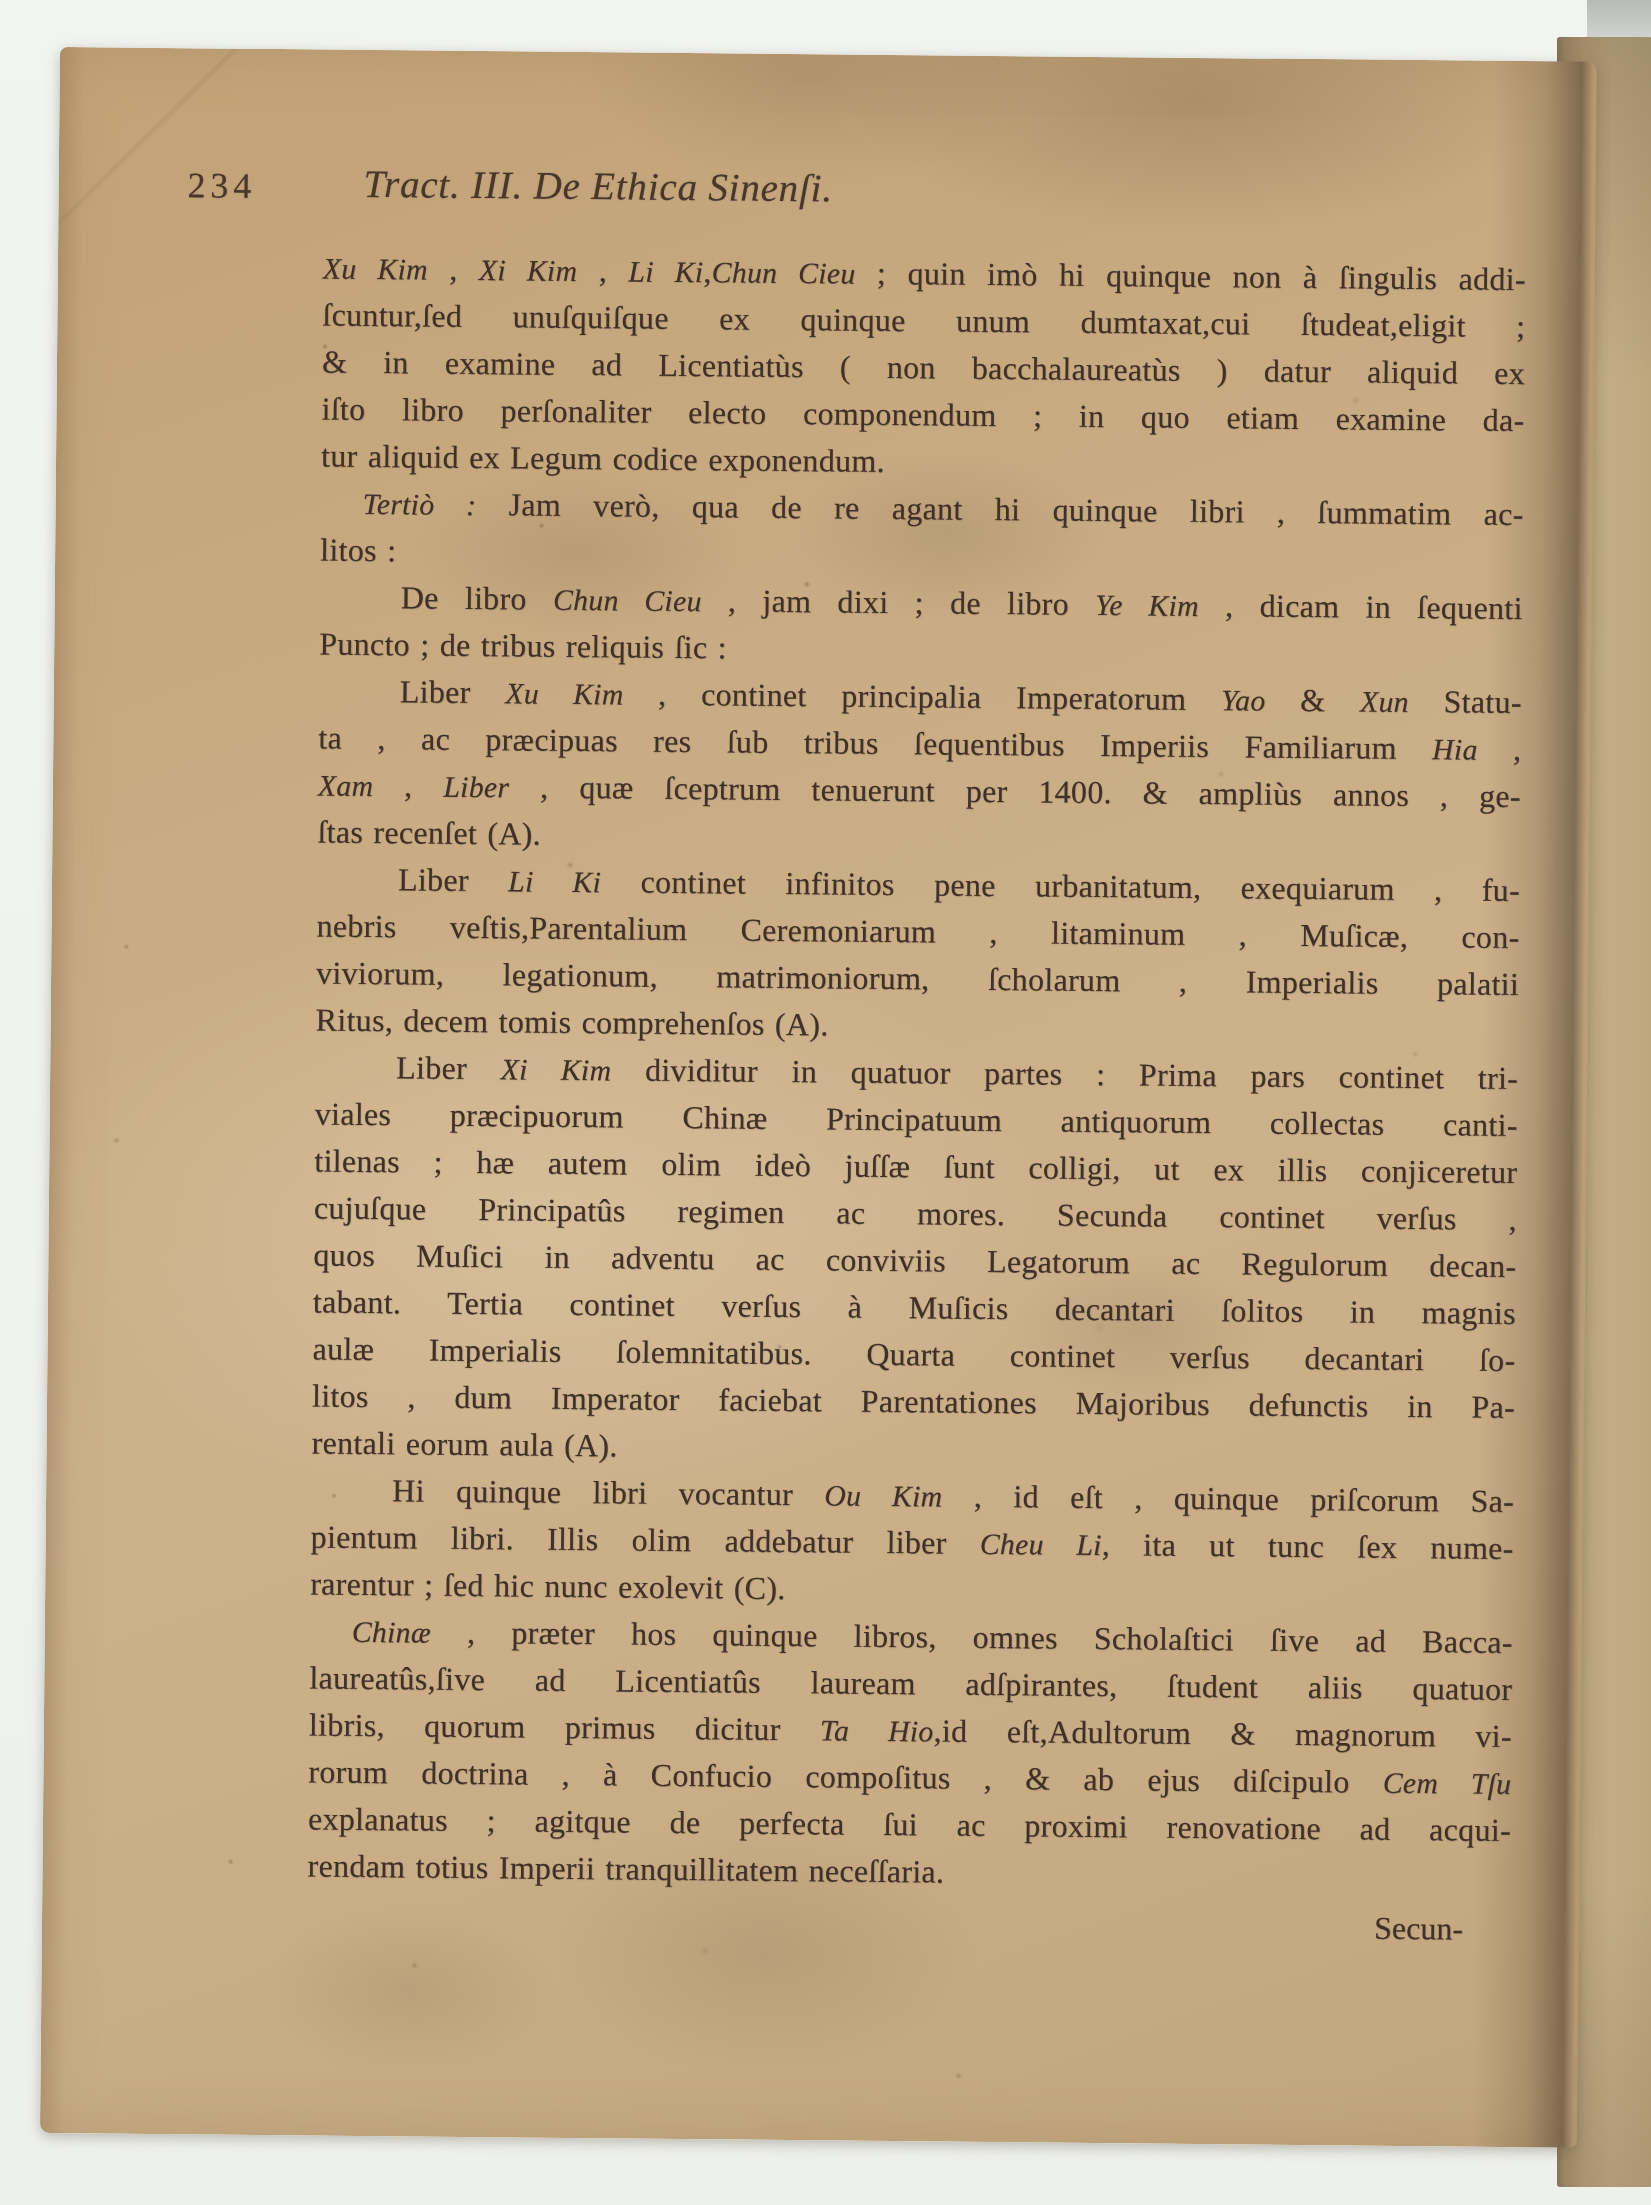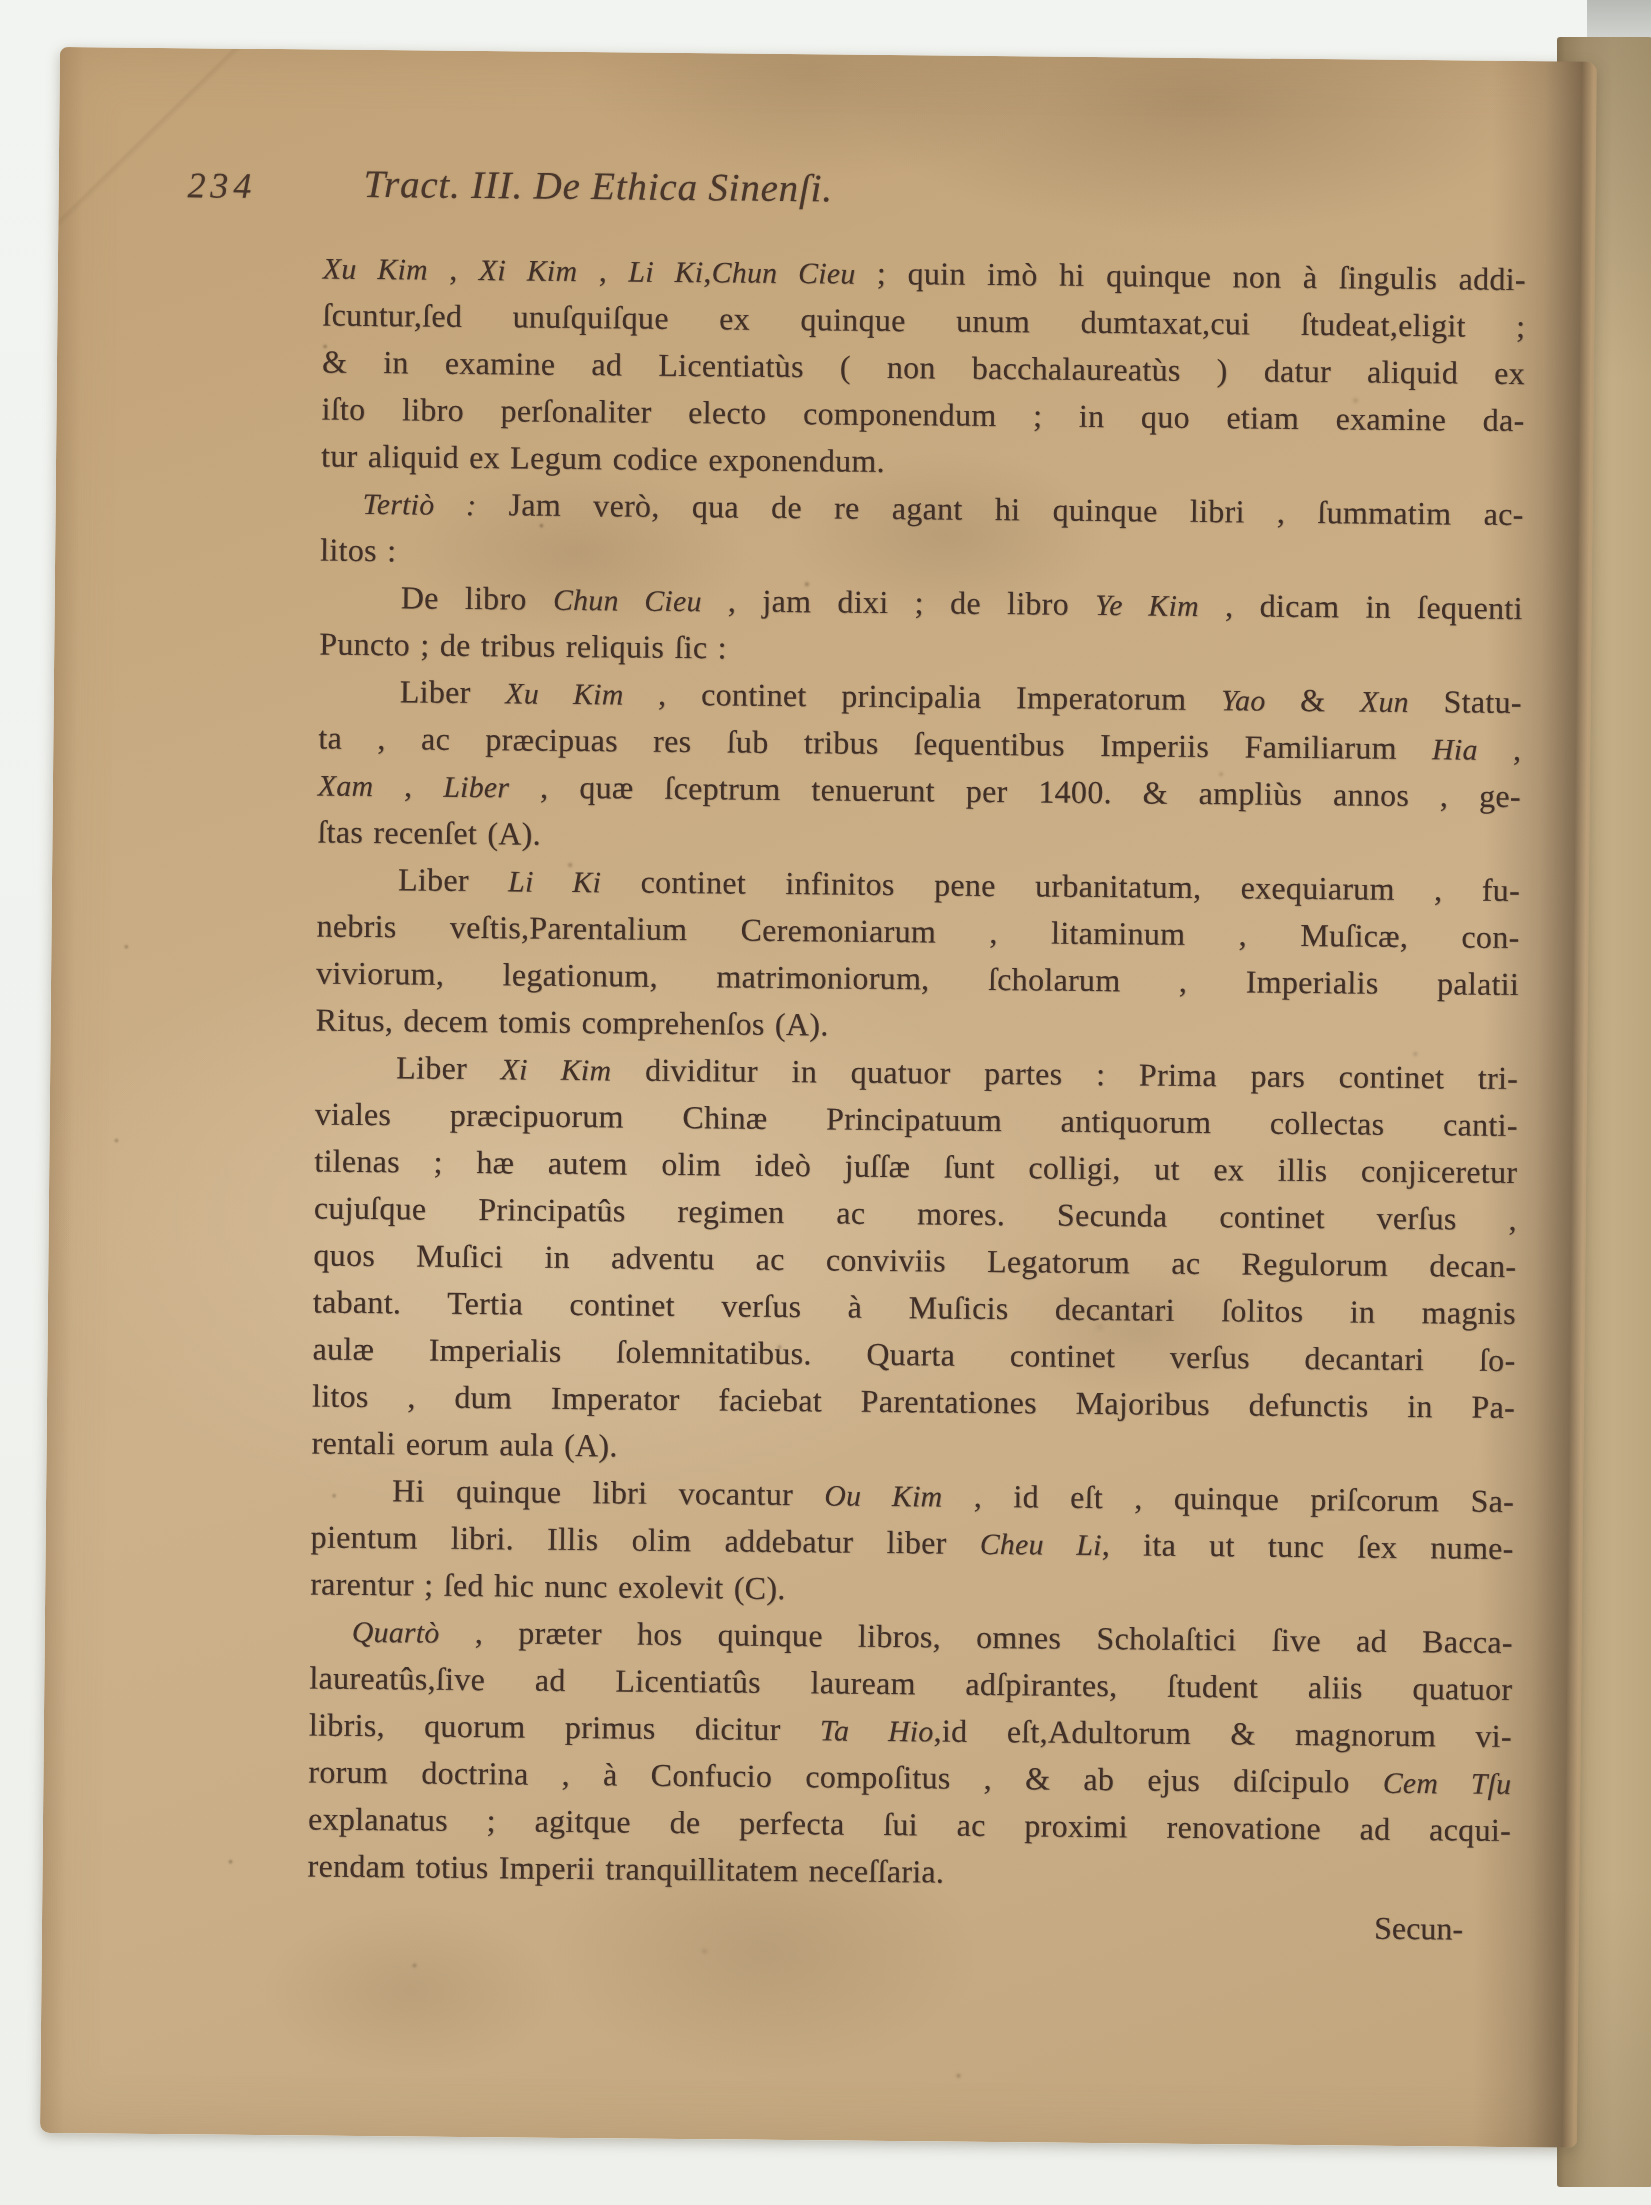--- a/index.html
+++ b/index.html
@@ -62,21 +62,21 @@
       186px 1811px 1.6px rgba(92,72,50,.35), 1166px 714px 2.4px rgba(102,82,58,.28),
       286px 1444px 1.6px rgba(92,72,50,.30), 1363px 992px 2.4px rgba(102,82,58,.26),
       73px 897px 1.6px rgba(92,72,50,.30), 65px 1091px 1.6px rgba(92,72,50,.30);
   }
   .header{
     position:absolute;left:0;top:111px;width:100%;height:65px;
     color:#4a372c;
   }
   .pagenum{
     position:absolute;left:129px;top:4.8px;
-    font-style:italic;font-size:36px;letter-spacing:4.8px;
+    font-size:36px;letter-spacing:4.8px;
     text-shadow:0 0 1.2px rgba(70,50,38,.55);
   }
   .runtitle{
     position:absolute;left:305px;top:0;
     font-style:italic;font-size:39px;letter-spacing:0.8px;
     text-shadow:0 0 1.2px rgba(70,50,38,.55);
   }
   .body-text{
     position:absolute;left:265px;top:195px;width:1203px;
     font-size:32px;line-height:47px;
@@ -148,21 +148,21 @@
           <div class="line"><span>aulæ Imperialis ſolemnitatibus.   Quarta continet verſus decantari ſo-</span></div>
           <div class="line"><span>litos , dum Imperator faciebat Parentationes Majoribus defunctis in Pa-</span></div>
           <div class="line end"><span>rentali eorum aula (A).</span></div>
         </div>
         <div class="para">
           <div class="line" style="text-indent: 81px;"><span>Hi quinque libri vocantur </span><span class="it">Ou Kim</span><span> , id eſt , quinque priſcorum Sa-</span></div>
           <div class="line"><span>pientum libri.    Illis olim addebatur liber </span><span class="it">Cheu Li</span><span>, ita ut tunc ſex nume-</span></div>
           <div class="line end"><span>rarentur ; ſed hic nunc exolevit (C).</span></div>
         </div>
         <div class="para">
-          <div class="line" style="text-indent: 42px;"><span class="it">Quartò</span><span> , præter hos quinque libros, omnes Scholaſtici ſive ad Bacca-</span></div>
+          <div class="line" style="text-indent: 42px;"><span class="it">Chinæ</span><span> , præter hos quinque libros, omnes Scholaſtici ſive ad Bacca-</span></div>
           <div class="line"><span>laureatûs,ſive ad Licentiatûs lauream adſpirantes, ſtudent aliis quatuor</span></div>
           <div class="line"><span>libris, quorum primus dicitur </span><span class="it">Ta Hio</span><span>,id eſt,Adultorum &amp; magnorum vi-</span></div>
           <div class="line"><span>rorum doctrina , à Confucio compoſitus , &amp; ab ejus diſcipulo </span><span class="it">Cem Tſu</span></div>
           <div class="line"><span>explanatus ; agitque de perfecta ſui ac proximi renovatione ad acqui-</span></div>
           <div class="line end"><span>rendam totius Imperii tranquillitatem neceſſaria.</span></div>
         </div>
       </div>
     <div class="catchword">Secun-</div>
   </div>
 </div>

